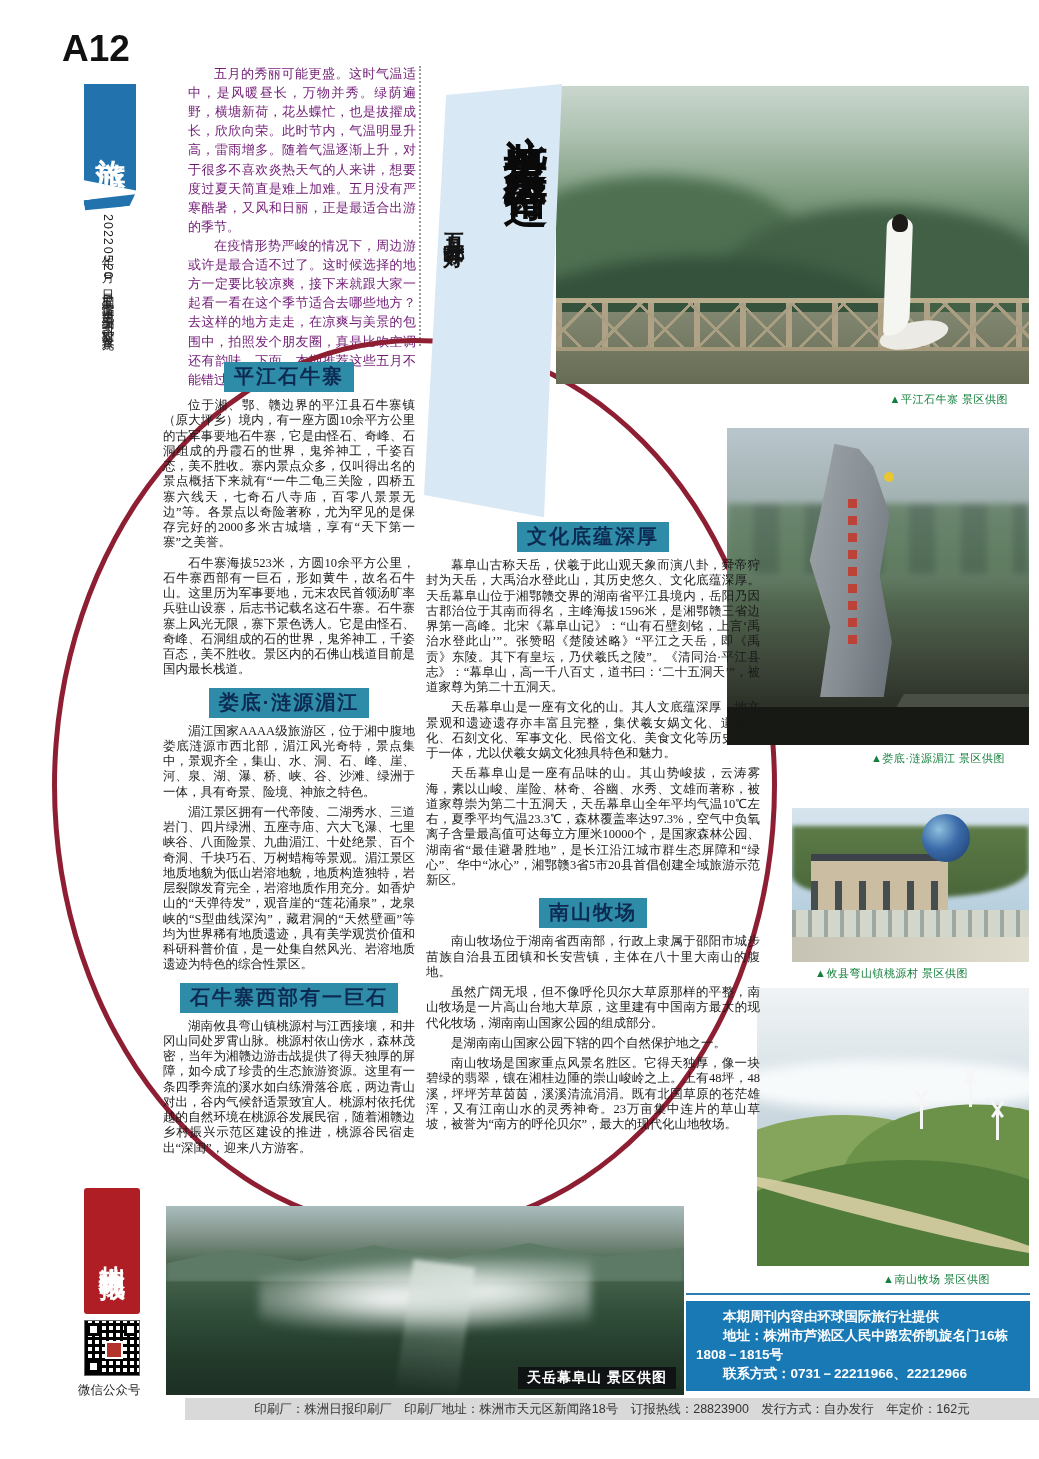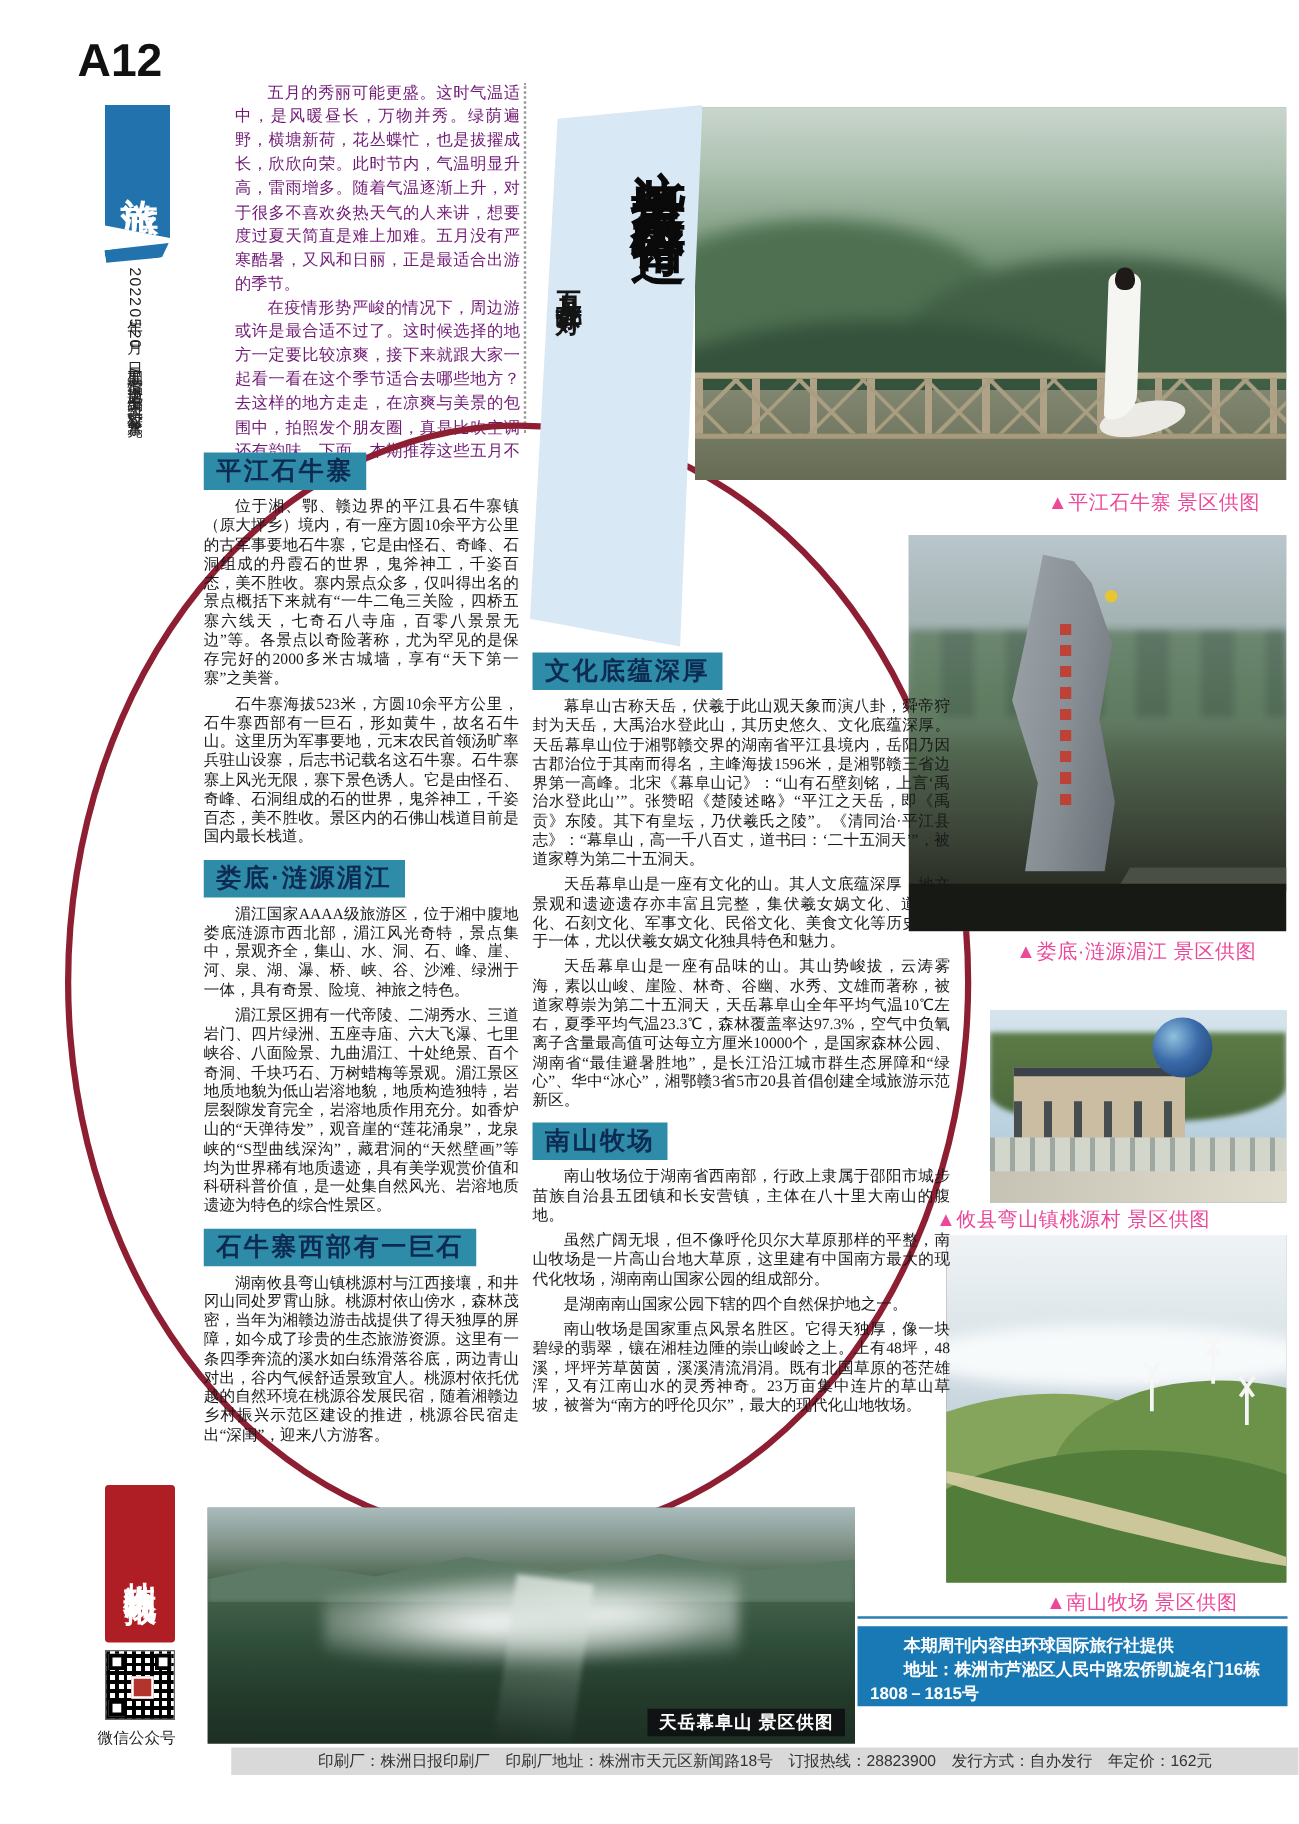--- a/index.html
+++ b/index.html
@@ -35,21 +35,21 @@
   #title-main{position:absolute;right:6px;top:16px;height:420px;writing-mode:vertical-rl;
       font-size:44px;font-weight:900;color:#0a0a0a;letter-spacing:7px;
       font-family:"Liberation Sans",sans-serif;}
   #title-sub{position:absolute;left:16px;top:132px;writing-mode:vertical-rl;
       font-size:21px;font-weight:bold;color:#141414;letter-spacing:4px;}
 
   
   .article-col{z-index:2;font-family:"Liberation Serif",serif;color:#191919;}
   #col1{left:163px;top:362px;width:252px;}
   #col2{left:426px;top:522px;width:334px;}
-  .sec-head-row{text-align:left;margin:10px 0 6px;}
+  .sec-head-row{text-align:center;margin:10px 0 6px;}
   #col1 .sec-head-row:first-child,#col2 .sec-head-row:first-child{margin-top:0;}
   .sec-head{display:inline-block;background:#2e8ca8;color:#0d2b52;font-weight:bold;
             font-size:20px;padding:1px 10px 2px;letter-spacing:2px;
             font-family:"Liberation Sans",sans-serif;}
   .article-col p{margin:0 0 5px;text-indent:2em;text-align:justify;
                  font-size:12.5px;line-height:1.22;}
   .narrow-tail{margin-right:52px;}
 
   
   .photo{position:absolute;overflow:hidden;z-index:2;background:#888;}
@@ -122,30 +122,30 @@
      clip-path:polygon(0 60%,12% 30%,26% 55%,40% 20%,55% 50%,70% 15%,84% 45%,100% 25%,100% 100%,0 100%);}
   #p5-clouds{left:18%;top:28%;width:64%;height:42%;filter:blur(5px);
      background:radial-gradient(ellipse at 40% 50%,rgba(250,252,252,.95) 0%,rgba(250,252,252,0) 65%),
                 radial-gradient(ellipse at 70% 40%,rgba(240,246,244,.9) 0%,rgba(240,246,244,0) 60%);}
   #p5-valley{left:46%;top:30%;width:12%;height:70%;transform:rotate(8deg);filter:blur(2px);
      background:linear-gradient(180deg,rgba(226,234,229,.75),rgba(160,180,168,.25) 60%,transparent);}
   #photo5-caption{position:absolute;right:8px;bottom:6px;background:#101314;color:#fff;
      font-size:14px;font-weight:bold;letter-spacing:1px;padding:2px 9px;z-index:3;}
 
   
-  .caption{position:absolute;font-size:16px;color:#ec4899;z-index:3;letter-spacing:.5px;
+  .caption{position:absolute;font-size:11px;color:#15803d;z-index:3;letter-spacing:.5px;
            font-family:"Liberation Sans",sans-serif;}
   #caption-1{right:31px;top:392px;}
   #caption-2{right:34px;top:751px;}
   #caption-3{right:71px;top:966px;}
   #caption-4{right:49px;top:1272px;}
 
   
   #info-divider{left:686px;top:1293px;width:344px;height:2px;background:#2b7fb0;z-index:2;}
-  #info-box{left:686px;top:1301px;width:344px;height:64px;background:#1879b5;color:#fff;
+  #info-box{left:686px;top:1301px;width:344px;height:90px;background:#1879b5;color:#fff;
      font-size:13.5px;font-weight:bold;line-height:1.4;padding:7px 10px;box-sizing:border-box;z-index:3;}
   #info-box .ind{text-indent:2em;}
 
   
   #brand-logo{left:84px;top:1188px;width:56px;height:126px;background:#ae1e24;border-radius:3px;
      display:flex;align-items:center;justify-content:center;z-index:2;}
   #brand-logo span{writing-mode:vertical-rl;color:#fff;font-weight:900;font-size:26px;
      letter-spacing:3px;font-family:"Liberation Serif",serif;}
   #qr-code{left:84px;top:1320px;width:54px;height:54px;background:#fff;border:1px solid #666;z-index:2;
      background-image:repeating-linear-gradient(0deg,#000 0 3px,transparent 3px 7px),

